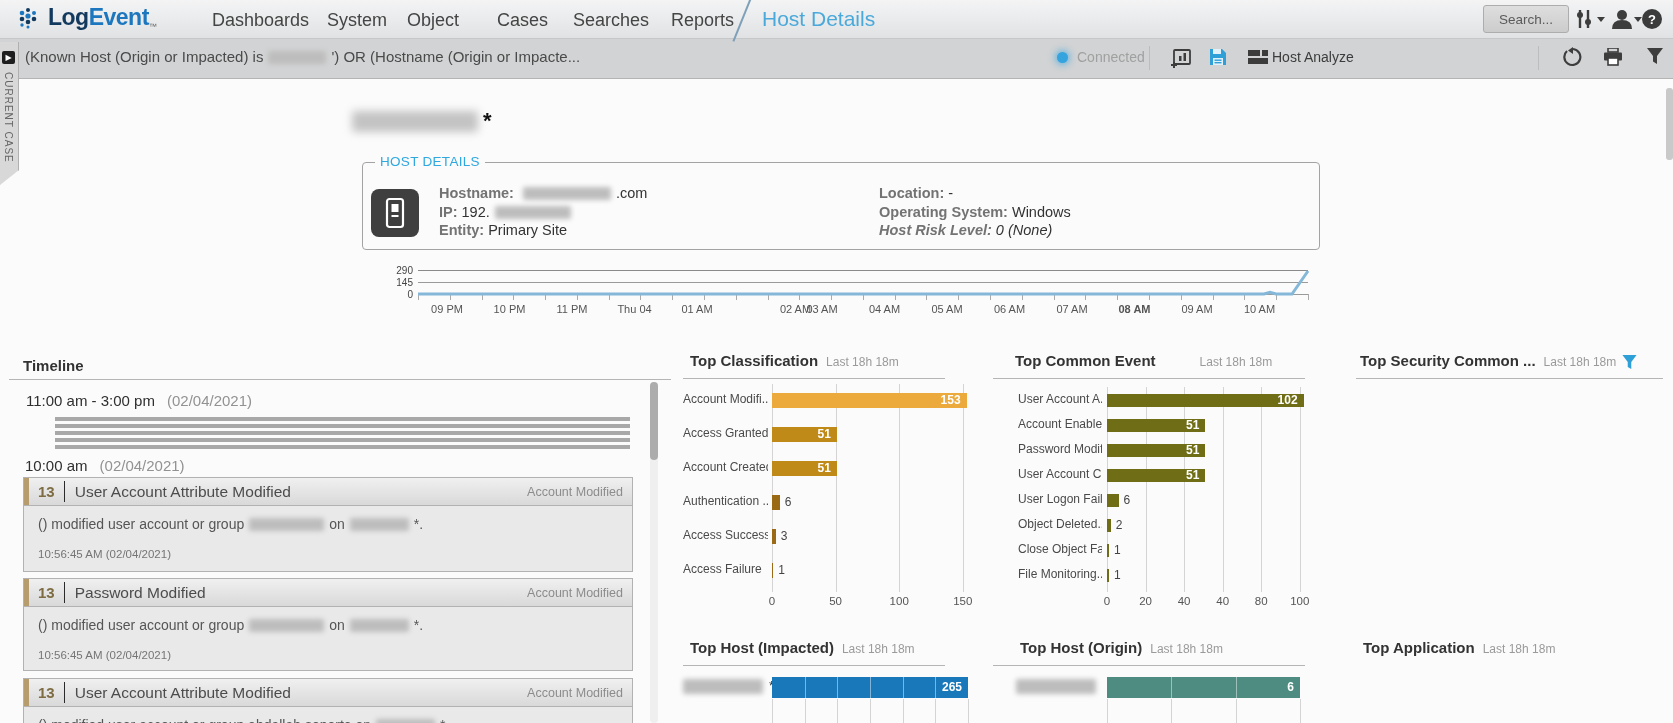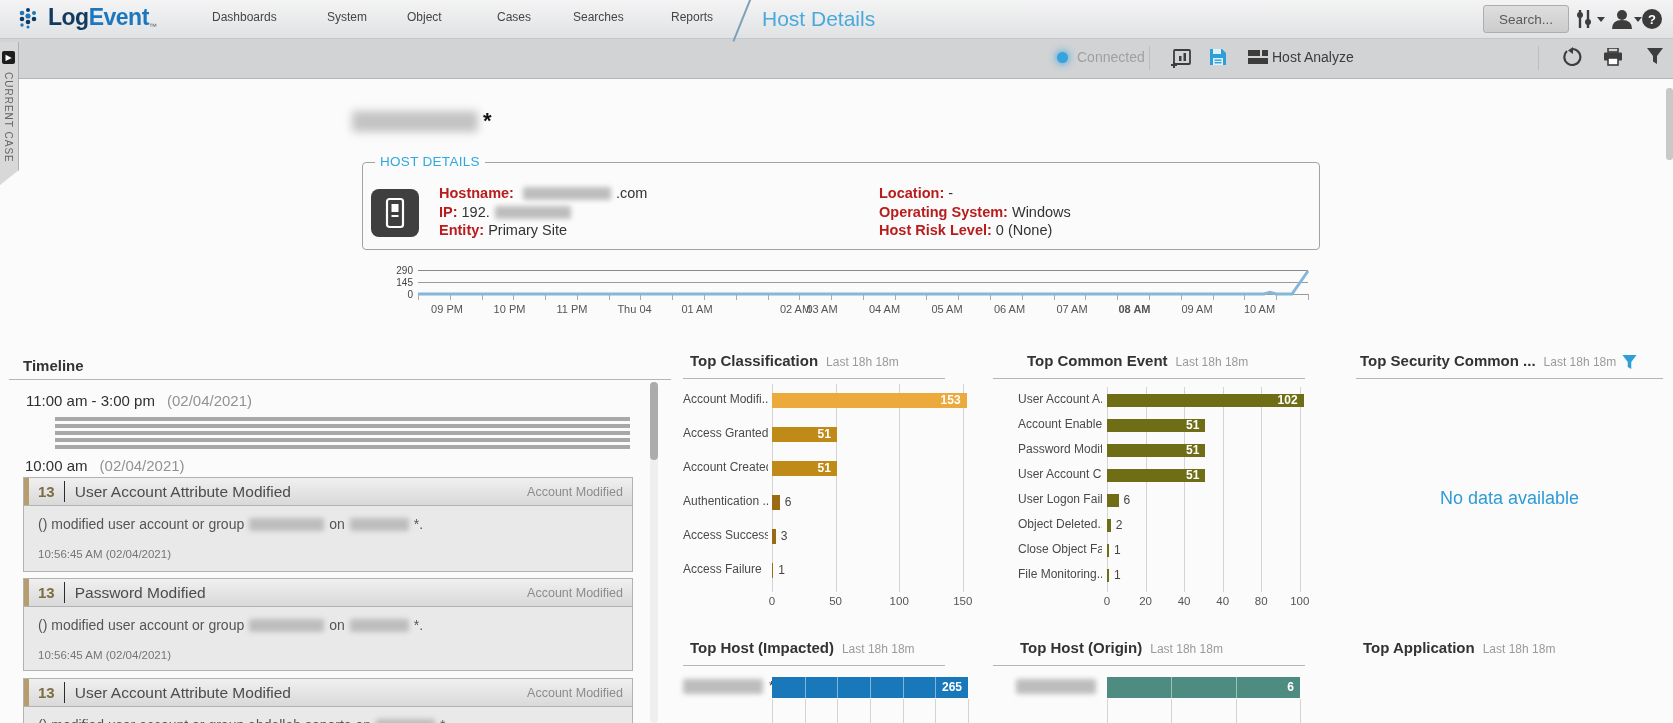--- a/index.html
+++ b/index.html
@@ -6,21 +6,21 @@
   .app{position:relative;width:1673px;height:723px;overflow:hidden;background:#fbfbfc;
        font-family:"Liberation Sans",sans-serif;color:#333;}
   .abs{position:absolute;}
   
   .topnav{position:absolute;left:0;top:0;width:1673px;height:38px;
           background:linear-gradient(#f4f4f5,#e1e2e3);border-bottom:1px solid #c6c7c8;z-index:6;}
   .logo{position:absolute;left:18px;top:4px;display:flex;align-items:flex-end;}
   .logo-log{font-size:23px;font-weight:bold;color:#12395e;letter-spacing:-0.5px;margin-left:4px;}
   .logo-rhythm{font-size:23px;font-weight:bold;color:#1c77be;letter-spacing:-0.5px;}
   .logo-tm{font-size:8px;color:#666;vertical-align:top;margin-top:-8px;}
-  .nav-item{position:absolute;top:10px;font-size:12px;color:#454545;cursor:pointer;white-space:nowrap;}
+  .nav-item{position:absolute;top:10px;font-size:18px;color:#454545;cursor:pointer;white-space:nowrap;}
   .nav-slash{position:absolute;left:741px;top:-3px;width:2px;height:46px;background:#7fa0b8;transform:rotate(22deg);}
   .active-page{position:absolute;left:762px;top:7px;font-size:21px;color:#4aa9db;font-weight:400;}
   .search-btn{position:absolute;left:1483px;top:5px;width:84px;height:26px;background:linear-gradient(#dedede,#cccccc);
               border:1px solid #adadad;border-radius:3px;font-size:13.5px;color:#5a5a5a;
               display:flex;align-items:center;justify-content:center;cursor:pointer;}
   .nav-icon{position:absolute;top:7px;cursor:pointer;}
   .caret{width:0;height:0;border-left:4px solid transparent;border-right:4px solid transparent;
          border-top:5px solid #3d3d3d;display:inline-block;}
   .help-circle{width:20px;height:20px;border-radius:50%;background:#3b3b3b;color:#fff;font-size:13px;
                font-weight:bold;display:flex;align-items:center;justify-content:center;}
@@ -46,21 +46,21 @@
                 letter-spacing:1px;white-space:nowrap;}
   
   .host-title-redact{position:absolute;left:352px;top:111px;width:126px;height:21px;background:#c3c3c3;
                      border-radius:2px;filter:blur(4px);}
   .host-title-star{position:absolute;left:483px;top:108px;font-size:22px;font-weight:bold;color:#111;}
   .fieldset{position:absolute;left:362px;top:162px;width:956px;height:86px;border:1px solid #a3a3a3;border-radius:4px;}
   .legend{position:absolute;left:12px;top:-9px;background:#fbfbfc;padding:0 5px;font-size:13.5px;color:#2fa8df;letter-spacing:.3px;}
   .host-icon{position:absolute;left:8px;top:26px;width:48px;height:48px;background:#3f3f3f;border-radius:8px;
              display:flex;align-items:center;justify-content:center;}
   .host-line{position:absolute;font-size:14.5px;color:#333;white-space:nowrap;}
-  .host-line b{color:#b91c1c;}
+  .host-line b{color:#737373;}
   
   .spark{position:absolute;left:385px;top:258px;width:930px;height:62px;}
   .spark-ylabel{position:absolute;font-size:10px;color:#444;width:28px;text-align:right;}
   .spark-grid{position:absolute;left:33px;width:890px;height:1px;background:#9a9a9a;}
   .spark-tick{position:absolute;width:1px;height:6px;background:#aaa;top:36px;}
   .spark-xlabel{position:absolute;top:45px;font-size:11px;color:#555;transform:translateX(-50%);white-space:nowrap;}
   
   .sec-title{font-size:15px;font-weight:bold;color:#333;white-space:nowrap;}
   .sec-sub{font-size:12px;font-weight:normal;color:#9a9a9a;margin-left:8px;}
   .sec-border{position:absolute;height:1px;background:#b5b5b5;}
@@ -140,20 +140,23 @@
       <svg width="24" height="24" viewBox="0 0 24 24">
         <circle cx="12" cy="8" r="5" fill="#3d3d3d"></circle>
         <path d="M2,22 Q2,13 12,13 Q22,13 22,22 Z" fill="#3d3d3d"></path>
       </svg>
     </div>
     <span class="caret" style="position:absolute;left:1634px;top:17px;"></span>
     <div class="nav-icon help-circle" style="left:1642px;top:9px;">?</div>
   </div>
 
   <div class="filterbar">
+    <div class="filter-text">
+      <span>(Known Host (Origin or Impacted) is</span><span class="redact r-inline" style="width:58px;"></span><span>') OR (Hostname (Origin or Impacte...</span>
+    </div>
     <div class="connected-dot"></div>
     <div class="connected-label">Connected</div>
     <div class="fb-divider" style="left:1149px;"></div>
     <div class="fb-icon" style="left:1170px;top:10px;">
       <svg width="22" height="20" viewBox="0 0 22 20">
         <rect x="4" y="2" width="16" height="14" rx="1" fill="none" stroke="#3d3d3d" stroke-width="1.8"></rect>
         <rect x="9" y="8" width="2.5" height="5" fill="#3d3d3d"></rect>
           <rect x="13.5" y="5" width="2.5" height="8" fill="#3d3d3d"></rect>
         <line x1="4" y1="14" x2="4" y2="20" stroke="#3d3d3d" stroke-width="2"></line>
         <line x1="1" y1="17" x2="7" y2="17" stroke="#3d3d3d" stroke-width="2"></line>
@@ -215,21 +218,21 @@
       </svg>
     </div>
     <div id="host-fields-left">
         <div class="host-line" style="left: 76px; top: 22px;"><b>Hostname:</b> <span class="redact r-inline" style="width:88px;"></span>.com</div>
         <div class="host-line" style="left: 76px; top: 40.5px;"><b>IP:</b> 192.<span class="redact r-inline" style="width:76px;"></span></div>
         <div class="host-line" style="left: 76px; top: 59px;"><b>Entity:</b> Primary Site</div>
       </div>
     <div id="host-fields-right">
         <div class="host-line" style="left: 516px; top: 22px;"><b>Location:</b> -</div>
         <div class="host-line" style="left: 516px; top: 40.5px;"><b>Operating System:</b> Windows</div>
-        <div class="host-line" style="left: 516px; top: 59px;"><b>Host Risk Level:</b> 0 (None)</div>
+        <div class="host-line" style="left: 516px; top: 59px; font-style: italic;"><b>Host Risk Level:</b> 0 (None)</div>
       </div>
   </div>
 
   <div class="spark" id="sparkline">
       <div class="spark-ylabel" style="left: 0px; top: 7px;">290</div>
       <div class="spark-grid" style="top: 12px; background: rgb(138, 138, 138);"></div>
       <div class="spark-ylabel" style="left: 0px; top: 19px;">145</div>
       <div class="spark-grid" style="top: 24px;"></div>
       <div class="spark-ylabel" style="left: 0px; top: 31px;">0</div>
       <div class="spark-grid" style="top: 36px;"></div>
@@ -367,21 +370,21 @@
       <div class="ch-bar" style="left: 89px; top: 142.5px; width: 7.632px; height: 15px; background: rgb(154, 106, 20);"></div>
       <div class="ch-val-out" style="left: 101.632px; top: 143px;">6</div>
       <div class="ch-label" style="left: 0px; top: 176px; width: 85px;">Access Success</div>
       <div class="ch-bar" style="left: 89px; top: 176.5px; width: 3.816px; height: 15px; background: rgb(154, 106, 20);"></div>
       <div class="ch-val-out" style="left: 97.816px; top: 177px;">3</div>
       <div class="ch-label" style="left: 0px; top: 210px; width: 85px;">Access Failure</div>
       <div class="ch-bar" style="left: 89px; top: 210.5px; width: 1.3px; height: 15px; background: rgb(154, 106, 20);"></div>
       <div class="ch-val-out" style="left: 95.272px; top: 211px;">1</div>
     </div>
     <div class="chart" style="left: 993px; top: 352px; width: 315px; height: 270px;">
-      <div class="ch-title-row" style="left: 34px;">
+      <div class="ch-title-row" style="left: 22px; gap: 36px;">
         <span class="sec-title">Top Common Event</span>
         <span class="sec-sub">Last 18h 18m</span>
       </div>
       <div class="sec-border" style="left: 0px; top: 26px; width: 312px;"></div>
       <div class="ch-grid" style="left: 114px; top: 35px; height: 205px;"></div>
       <div class="ch-tick" style="left: 114px; top: 243px;">0</div>
       <div class="ch-grid" style="left: 152.56px; top: 35px; height: 205px;"></div>
       <div class="ch-tick" style="left: 152.56px; top: 243px;">20</div>
       <div class="ch-grid" style="left: 191.12px; top: 35px; height: 205px;"></div>
       <div class="ch-tick" style="left: 191.12px; top: 243px;">40</div>
@@ -418,21 +421,20 @@
     </div>
     <div class="chart" style="left: 1356px; top: 352px; width: 307px; height: 270px;">
       <div class="ch-title-row" style="left: 4px;">
         <span class="sec-title">Top Security Common ...</span>
         <span class="sec-sub">Last 18h 18m</span>
       </div>
       <div class="sec-border" style="left: 0px; top: 26px; width: 307px;"></div>
       <div style="position: absolute; left: 266px; top: 3px; cursor: pointer;"><svg width="15" height="15" viewBox="0 0 16 17">
           <path d="M0,0 H16 L10,8 V16 L6,13.5 V8 Z" fill="#2f9fd8"></path>
         </svg></div>
-      <div class="no-data" style="top: 136px;">No data available</div>
     </div>
     <div class="chart" style="left: 683px; top: 639px; width: 292px; height: 84px;">
       <div class="ch-title-row" style="left: 7px;">
         <span class="sec-title">Top Host (Impacted)</span>
         <span class="sec-sub">Last 18h 18m</span>
       </div>
       <div class="sec-border" style="left: 0px; top: 26px; width: 262px;"></div>
       <div class="redact" style="position: absolute; left: 0px; top: 40px; width: 80px; height: 15px;"></div>
       <div style="position: absolute; left: 86px; top: 39px; font-size: 13px; color: rgb(51, 51, 51);">*</div>
       <div class="ch-bar" style="left: 89px; top: 37.5px; width: 195.994px; height: 21px; background: rgb(24, 120, 186);"></div>

